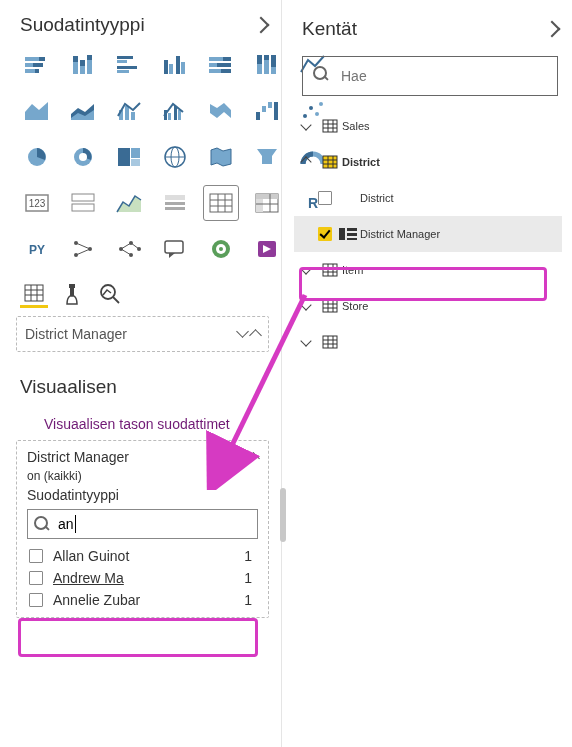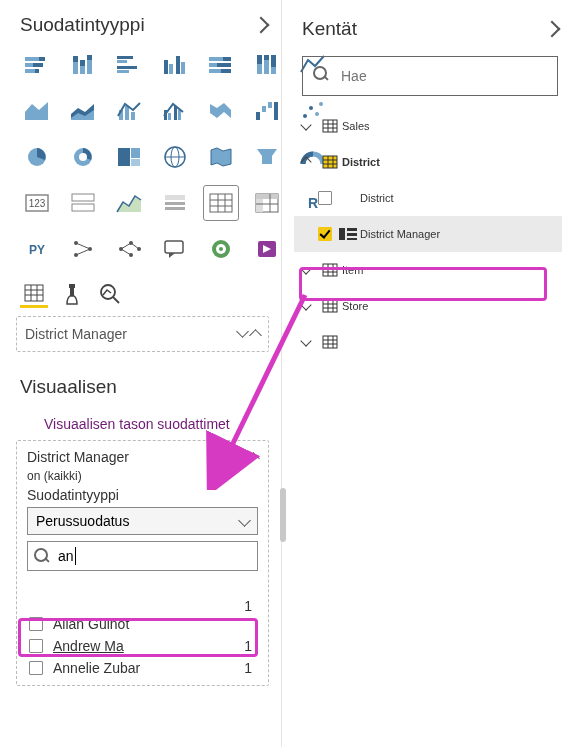--- a/index.html
+++ b/index.html
@@ -385,34 +385,30 @@
   <div class="filters-title">Visuaalisen</div>
   <div class="filters-sub">Visuaalisen tason suodattimet</div>
 
   <div class="filter-card">
     <div class="fc-head">
       <span class="fc-title">District Manager</span>
       <span class="small-chev chev-up"></span>
     </div>
     <div class="fc-sub">on (kaikki)</div>
     <div class="fc-label">Suodatintyyppi</div>
-    <div class="filter-type">
-      <span>Perussuodatus</span>
-      <span class="small-chev chev-down"></span>
-    </div>
     <div class="filter-search">
       <span class="mag"></span>
       <span class="search-text">
           <span>an</span>
           <span class="caret"></span>
         </span>
     </div>
     <div class="filter-values">
       <div class="filter-row">
-        <span style="display:flex;align-items:center;margin-top:36px;">
+        <span style="display:flex;align-items:center;">
             <span class="cb"></span>
             <span>Allan Guinot</span>
           </span>
         <span>1</span>
       </div>
       <div class="filter-row">
         <span style="display:flex;align-items:center;text-decoration:underline;">
             <span class="cb"></span>
             <span>Andrew Ma</span>
           </span>

